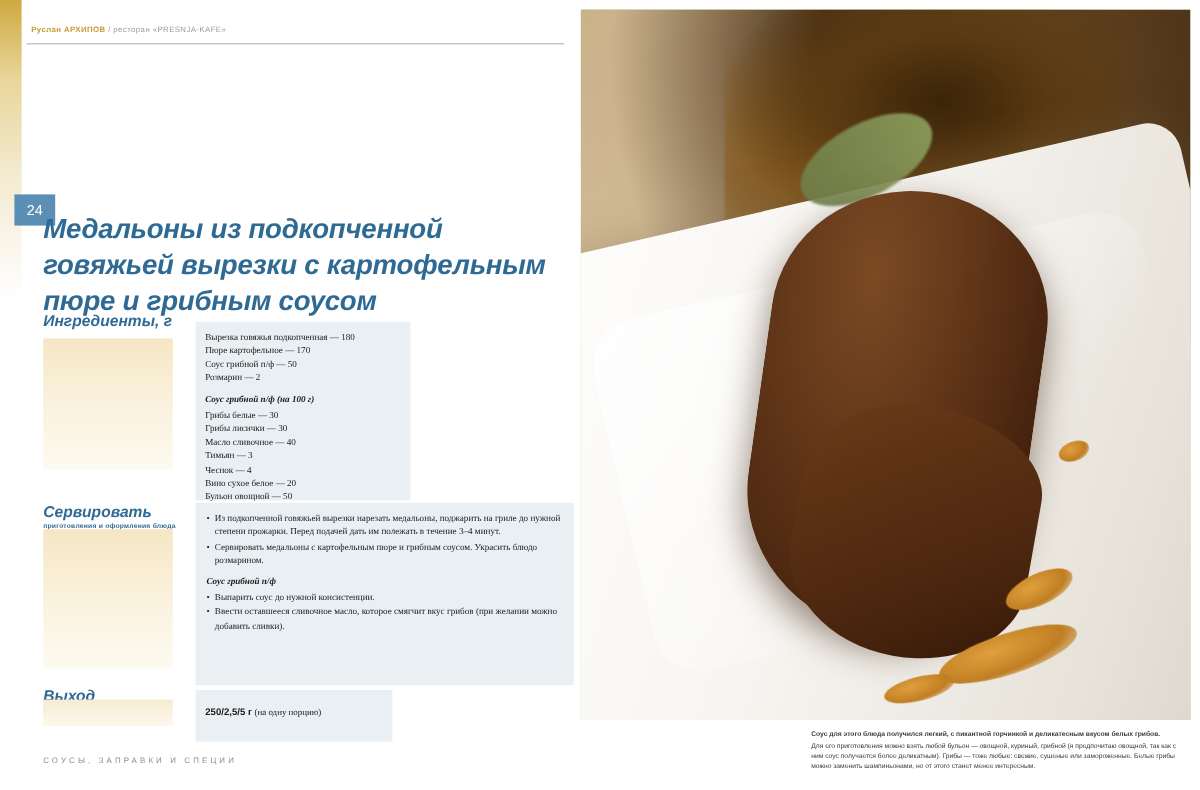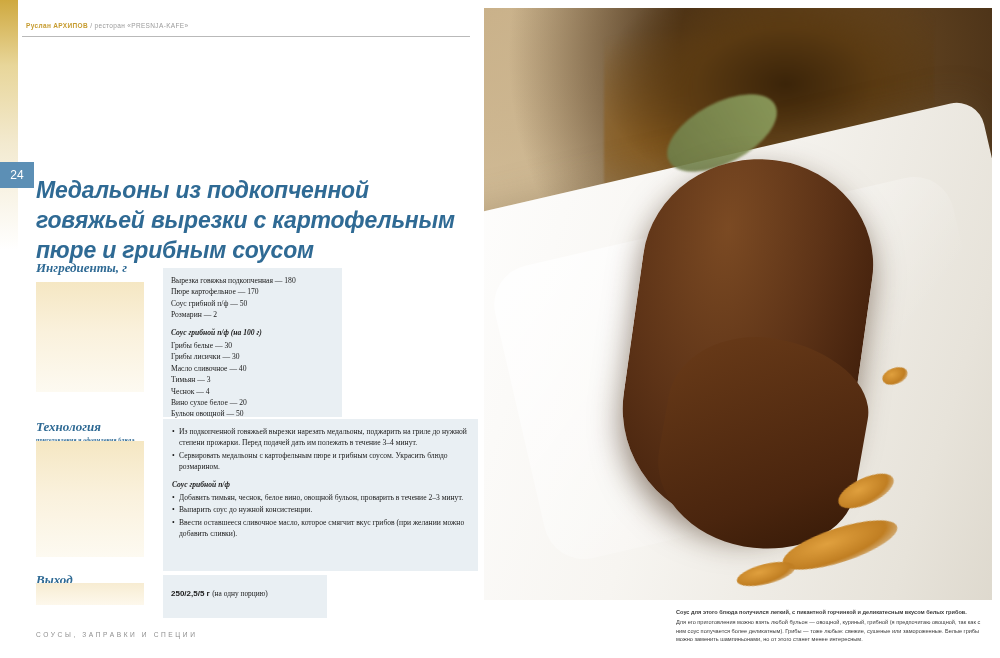--- a/index.html
+++ b/index.html
@@ -51,21 +51,21 @@
     font-weight: bold;
   }
   .byline .sep {
     color: #9a9a9a;
   }
   .byline .rest {
     color: #9a9a9a;
   }
   .page-num-box {
     position: absolute;
-    left: 0px; top: 162px;
+    left: 12px; top: 162px;
     width: 34px; height: 26px;
     background: #5c8fb5;
     color: #ffffff;
     font-family: "Liberation Sans", sans-serif;
     font-size: 12px;
     display: flex;
     align-items: center;
     justify-content: center;
   }
   .title {
@@ -76,21 +76,21 @@
     font-family: "Liberation Sans", sans-serif;
     font-weight: bold;
     font-style: italic;
     font-size: 23px;
     line-height: 30px;
     letter-spacing: -0.2px;
   }
   
   .sec-head {
     position: absolute;
-    font-family: Liberation Serif, serif;
+    font-family: Liberation Sans, sans-serif;
     color: #2f6a94;
   }
   .sec-head .h {
     font-weight: bold;
     font-style: italic;
     font-size: 13px;
     display: block;
   }
   .sec-head .sub {
     display: block;
@@ -317,32 +317,31 @@
         <li>Масло сливочное — 40</li>
         <li>Тимьян — 3</li>
         <li>Чеснок — 4</li>
         <li>Вино сухое белое — 20</li>
         <li>Бульон овощной — 50</li>
         <li>Сливки 33% — 20</li>
       </ul>
     </div>
 
     <div class="sec-head" id="technology-head">
-      <span class="h">Технология</span>
+      <span class="h">Сервировать</span>
       <span class="sub">приготовления и оформления блюда</span>
     </div>
     <div class="swatch" id="sw2"></div>
     <div class="panel" id="technology-panel">
       <ul class="bullets">
         <li>Из подкопченной говяжьей вырезки нарезать медальоны, поджарить на гриле до нужной степени прожарки. Перед подачей дать им полежать в течение 3–4 минут.</li>
         <li>Сервировать медальоны с картофельным пюре и грибным соусом. Украсить блюдо розмарином.</li>
       </ul>
       <span class="sub-title">Соус грибной п/ф</span>
       <ul class="bullets">
-        <li>Добавить тимьян, чеснок, белое вино, овощной бульон, проварить в течение 2–3 минут.</li>
         <li>Выпарить соус до нужной консистенции.</li>
         <li>Ввести оставшееся сливочное масло, которое смягчит вкус грибов (при желании можно добавить сливки).</li>
       </ul>
     </div>
 
     <div class="sec-head" id="yield-head">
       <span class="h">Выход</span>
       <span class="sub">готового блюда</span>
     </div>
     <div class="swatch" id="sw3"></div>

